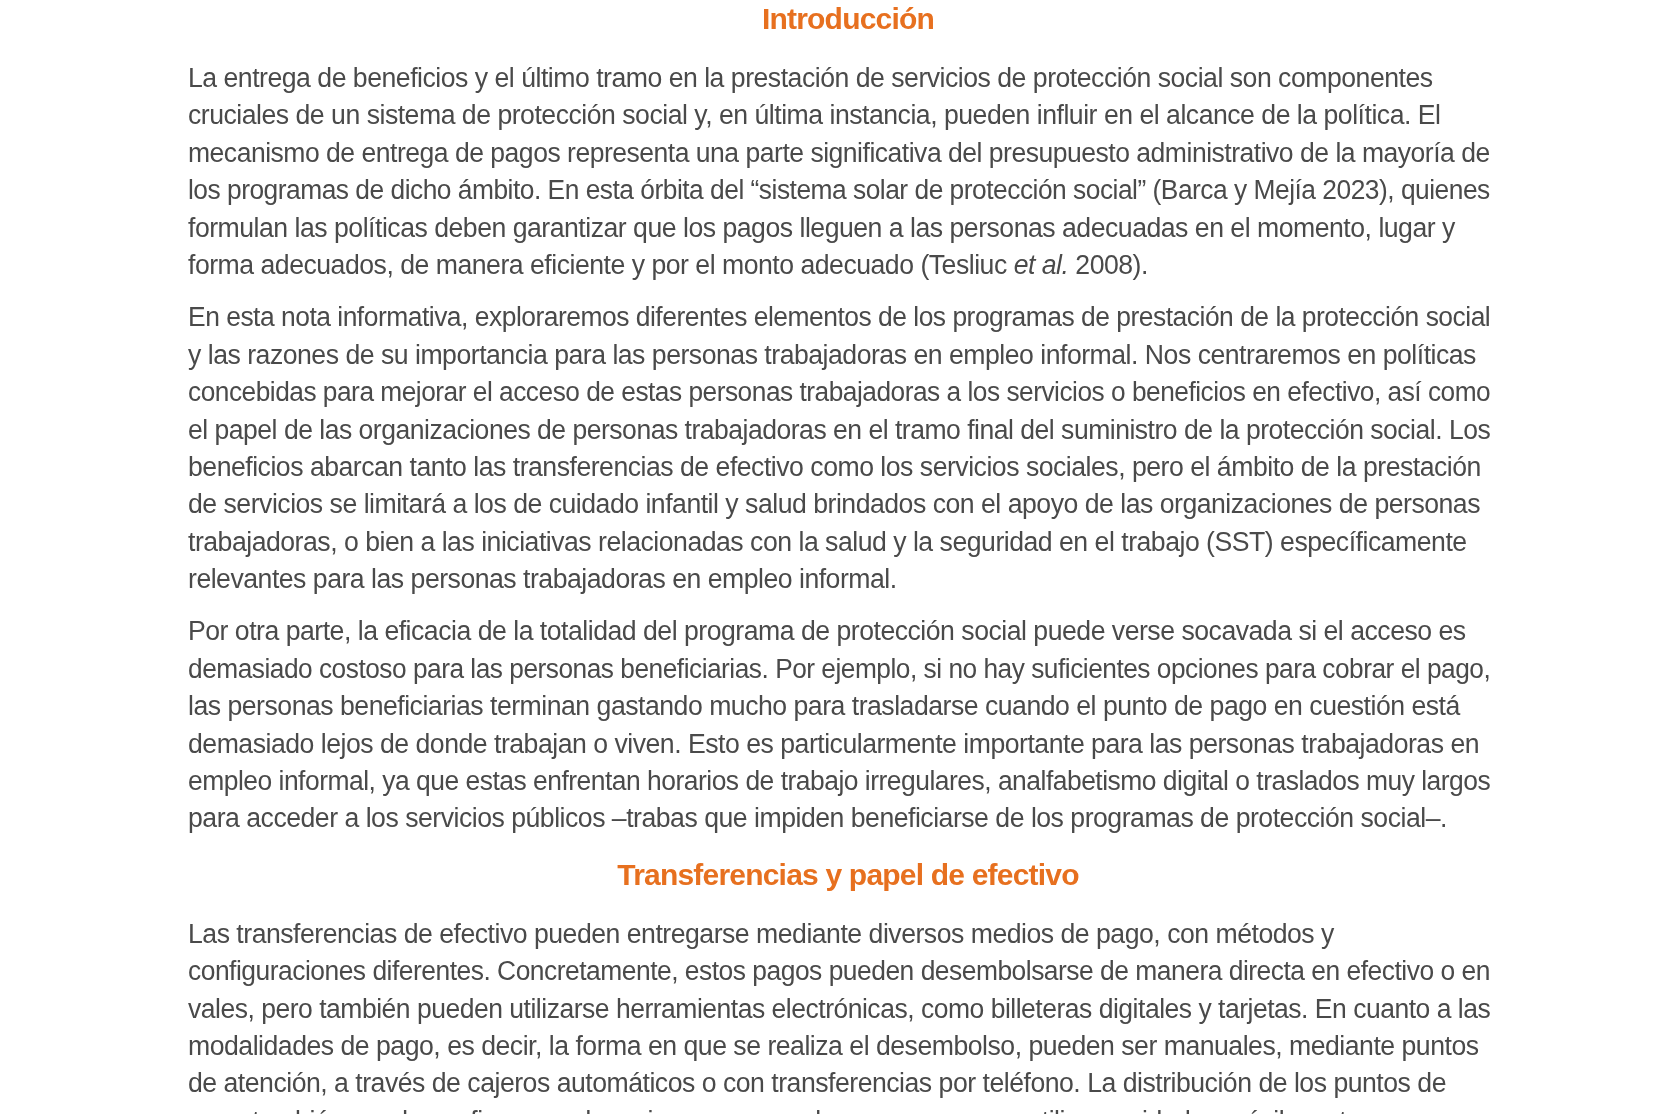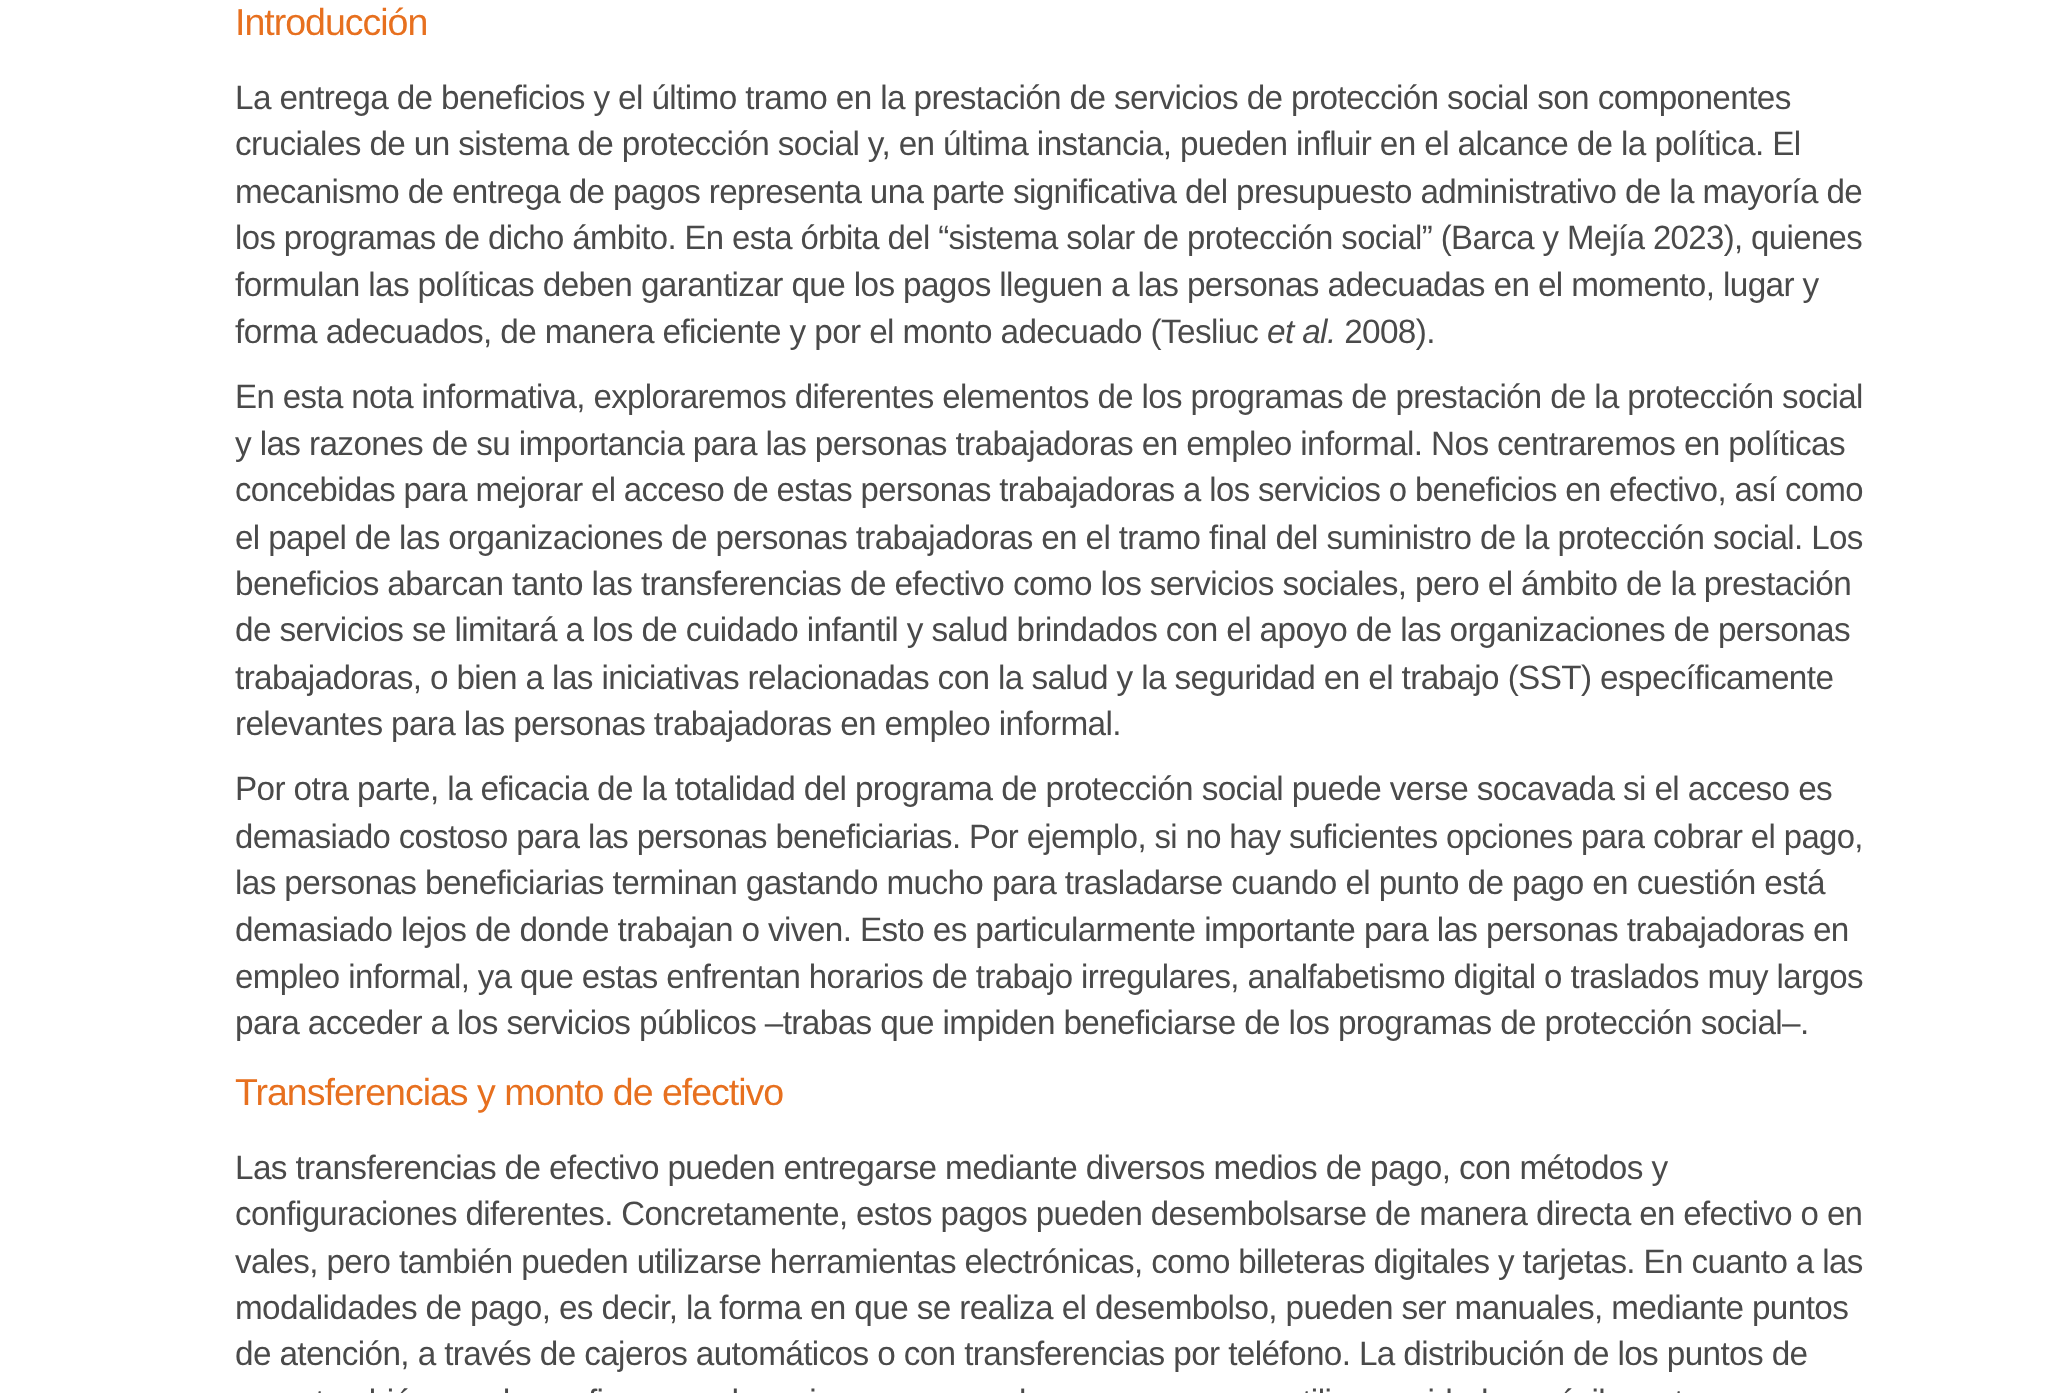--- a/index.html
+++ b/index.html
@@ -21,23 +21,24 @@
     position: absolute;
     top: 0;
     left: 188px;
     width: 1320px;
     padding-top: 2px;
   }
   .heading {
     margin: 0;
     font-size: 30px;
     line-height: 34px;
-    font-weight: normal;
+    font-weight: bold;
     letter-spacing: -0.8px;
     color: var(--heading-color);
+    text-align: center;
   }
   .para {
     margin: 0;
     color: var(--body-color);
   }
   .heading + .para { margin-top: 24px; }
   .para + .para { margin-top: 15px; }
   .doc-section + .doc-section { margin-top: 20px; }
   .line {
     display: block;
@@ -79,21 +80,21 @@
         <div class="line" style="transform: scaleX(0.9864);"><span>Por otra parte, la eficacia de la totalidad del programa de protección social puede verse socavada si el acceso es</span></div>
         <div class="line" style="transform: scaleX(0.9731);"><span>demasiado costoso para las personas beneficiarias. Por ejemplo, si no hay suficientes opciones para cobrar el pago,</span></div>
         <div class="line" style="transform: scaleX(0.9864);"><span>las personas beneficiarias terminan gastando mucho para trasladarse cuando el punto de pago en cuestión está</span></div>
         <div class="line" style="transform: scaleX(0.9864);"><span>demasiado lejos de donde trabajan o viven. Esto es particularmente importante para las personas trabajadoras en</span></div>
         <div class="line" style="transform: scaleX(0.9782);"><span>empleo informal, ya que estas enfrentan horarios de trabajo irregulares, analfabetismo digital o traslados muy largos</span></div>
         <div class="line" style="transform: scaleX(0.9864);"><span>para acceder a los servicios públicos –trabas que impiden beneficiarse de los programas de protección social–.</span></div>
       </div>
   </section>
 
   <section class="doc-section">
-    <h1 class="heading">Transferencias y monto de efectivo</h1>
+    <h1 class="heading">Transferencias y papel de efectivo</h1>
     <div class="para">
         <div class="line" style="transform: scaleX(0.9864);"><span>Las transferencias de efectivo pueden entregarse mediante diversos medios de pago, con métodos y</span></div>
         <div class="line" style="transform: scaleX(0.9775);"><span>configuraciones diferentes. Concretamente, estos pagos pueden desembolsarse de manera directa en efectivo o en</span></div>
         <div class="line" style="transform: scaleX(0.9819);"><span>vales, pero también pueden utilizarse herramientas electrónicas, como billeteras digitales y tarjetas. En cuanto a las</span></div>
         <div class="line" style="transform: scaleX(0.9864);"><span>modalidades de pago, es decir, la forma en que se realiza el desembolso, pueden ser manuales, mediante puntos</span></div>
         <div class="line" style="transform: scaleX(0.9864);"><span>de atención, a través de cajeros automáticos o con transferencias por teléfono. La distribución de los puntos de</span></div>
         <div class="line" style="transform: scaleX(0.9864);"><span>pago también puede configurarse de varias maneras: algunos programas utilizan unidades móviles, otros recurren</span></div>
       </div>
   </section>
 

